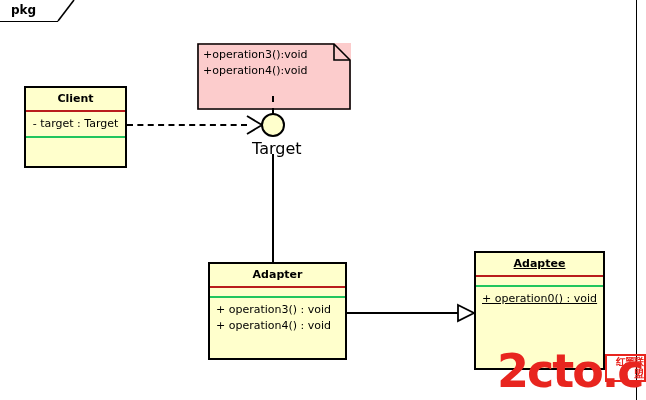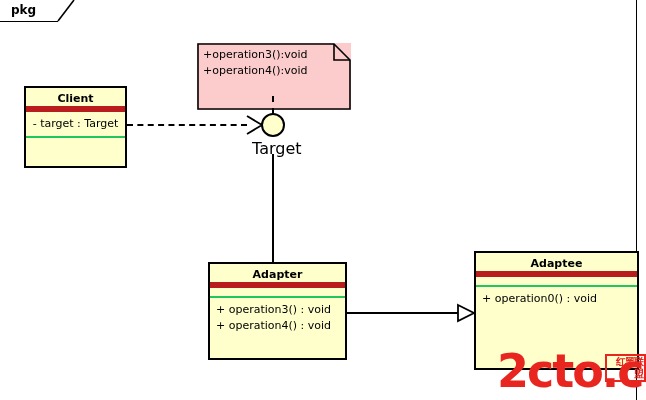--- a/index.html
+++ b/index.html
@@ -59,21 +59,21 @@
 
   
   .uml-class {
     position: absolute;
     box-sizing: border-box;
     background: #ffffcc;
     border: 2px solid #000000;
   }
   .uml-title {
     box-sizing: border-box;
-    border-bottom: 6px solid #b91c1c;
+    border-bottom: 2px solid #b91c1c;
     text-align: center;
     font-size: 11px;
     font-weight: bold;
     color: #000000;
     line-height: 1;
     padding: 5px 0 5px 0;
   }
   .uml-compartment {
     box-sizing: border-box;
     border-bottom: 2px solid #22c55e;
@@ -231,21 +231,21 @@
       <div class="uml-row">+ operation3() : void</div>
       <div class="uml-row">+ operation4() : void</div>
     </div>
   </div>
 
   <div class="line-solid" style="left:347px; top:312px; width:112px; height:2px;"></div>
   <svg style="position:absolute; left:457px; top:302px; width:20px; height:22px;" viewBox="0 0 20 22">
     <polygon points="1,3 17,11 1,19" fill="#ffffff" stroke="#000000" stroke-width="1.8"></polygon>
   </svg>
 
-  <div class="uml-class" style="left:474px; top:251px; width:165px; height:119px;">
+  <div class="uml-class" style="left:474px; top:251px; width:131px; height:119px;text-decoration:underline;">
     <div class="uml-title" style="height:24px;">Adaptee</div>
     <div class="uml-compartment" style="height:8px;"></div>
     <div class="uml-compartment last" style="height:83px;">
       <div class="uml-row">+ operation0() : void</div>
     </div>
   </div>
 
   <div class="watermark">
     <div class="wm-text">2cto.com</div>
     <div class="wm-badge">红黑联盟</div>

